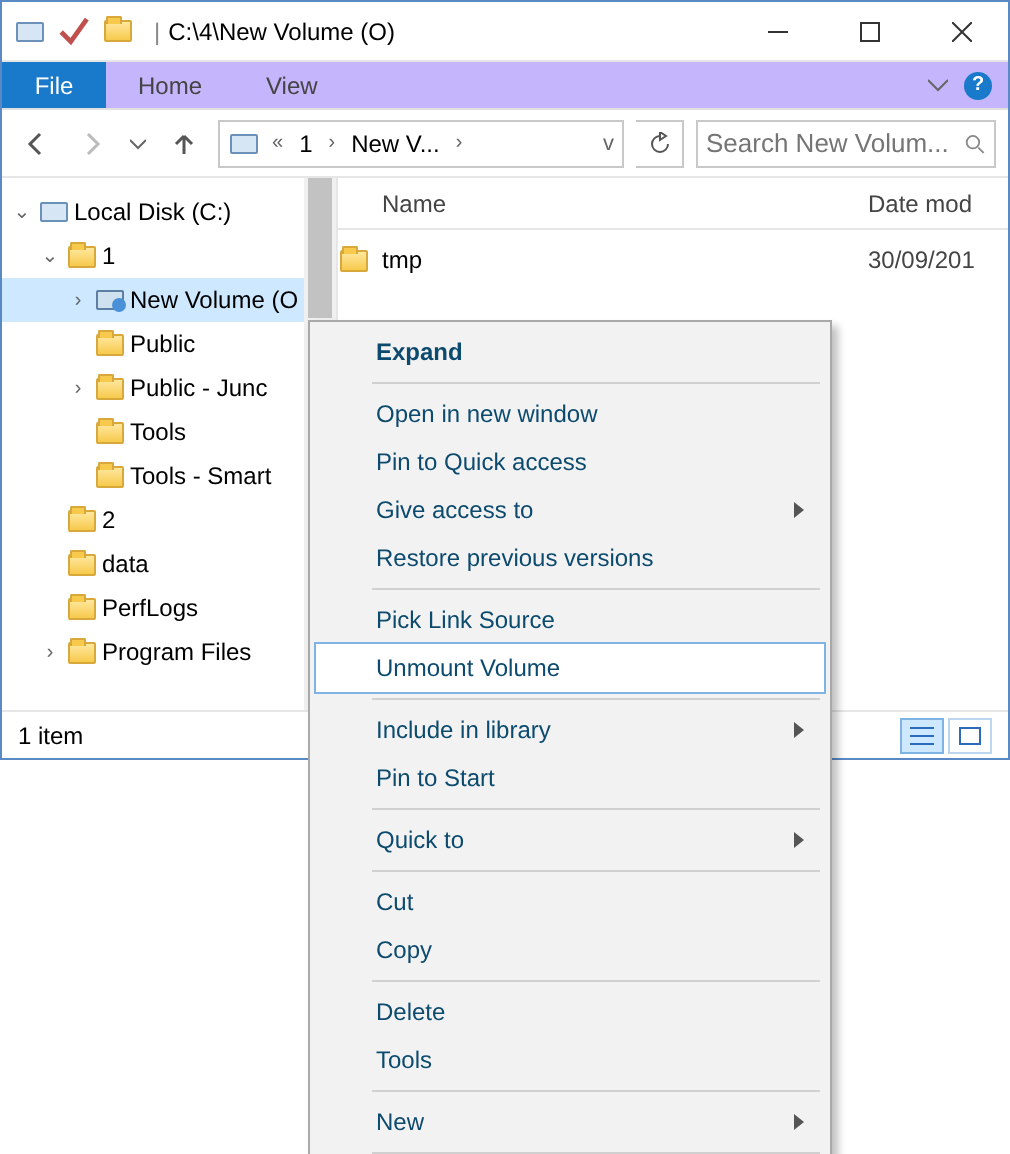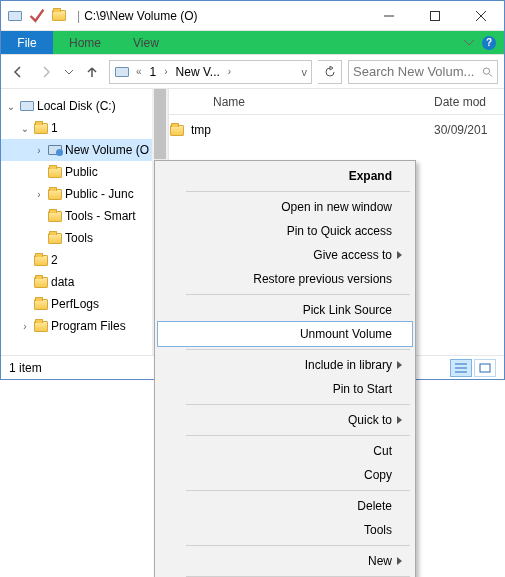--- a/index.html
+++ b/index.html
@@ -8,21 +8,21 @@
 
   
   .titlebar { height: 30px; display: flex; align-items: center; padding-left: 6px; background: #fff; border-bottom: 1px solid #e6e6e6; }
   .titlebar .tb-icon { width: 16px; height: 16px; margin-right: 6px; display:flex;align-items:center;justify-content:center;}
   .titlebar .tb-title { flex: 0 0 auto; }
   .titlebar .spacer { flex: 1; }
   .winbtn { width: 46px; height: 30px; display: flex; align-items: center; justify-content: center; }
   .winbtn svg { width:10px; height:10px; }
 
   
-  .ribbon { height: 24px; display: flex; align-items: stretch; background: #22c55e; border-bottom: 1px solid #e1e1e1; }
+  .ribbon { height: 24px; display: flex; align-items: stretch; background: #c4b5fd; border-bottom: 1px solid #e1e1e1; }
   .file-tab { background: #1979ca; color: #fff; width: 52px; display: flex; align-items: center; justify-content: center; font-size: 12px; }
   .rtab { padding: 0 16px; display: flex; align-items: center; color: #444; }
   .ribbon .ribright { margin-left:auto; display:flex; align-items:center; padding-right:8px; gap:8px;}
   .help-circle { width:14px;height:14px;border-radius:50%;background:#1979ca;color:#fff;display:flex;align-items:center;justify-content:center;font-size:10px;font-weight:bold;}
 
   
   .navbar { height: 34px; display: flex; align-items: center; gap:6px; padding: 4px 6px; background:#fff; border-bottom:1px solid #e6e6e6;}
   .navbtn { width:22px;height:22px; display:flex;align-items:center;justify-content:center; color:#666;}
   .navbtn.disabled { color:#bbb; }
   .address { flex:1; height:24px; border:1px solid #c8c8c8; display:flex; align-items:center; padding:0 4px; gap:4px; overflow:hidden;}
@@ -43,36 +43,36 @@
   .expander { width:12px;height:12px;display:flex;align-items:center;justify-content:center;color:#666;font-size:10px;}
   .ticon { width:16px;height:16px;display:flex;align-items:center;justify-content:center;}
   .folder-icon { width:14px;height:11px;background:linear-gradient(#ffe79e,#f7ca4d);border:1px solid #d8a93a;border-radius:1px;position:relative;}
   .folder-icon::before{content:"";position:absolute;top:-3px;left:0;width:6px;height:3px;background:#f7ca4d;border:1px solid #d8a93a;border-bottom:none;border-radius:1px 1px 0 0;}
   .drive-icon { width:14px;height:10px;background:#d7e6f4;border:1px solid #6b91b8;border-radius:1px;}
   .vhd-icon { width:14px;height:10px;background:#cfe0ef;border:1px solid #5c7fa3;border-radius:1px;position:relative;}
   .vhd-icon::after{content:"";position:absolute;right:-2px;bottom:-2px;width:7px;height:7px;background:#4a90d9;border-radius:50%;}
 
   .listpane { flex:1; display:flex; flex-direction:column;}
   .listhead { height:26px; display:flex; align-items:center; border-bottom:1px solid #e6e6e6; color:#444; padding-left:22px;}
-  .listhead .col-name { flex:1;margin-left:22px; }
+  .listhead .col-name { flex:1; }
   .listhead .col-date { width:70px; text-align:left; }
   .listbody { flex:1; padding:4px 0;}
   .listrow { display:flex; align-items:center; height:22px; }
   .listrow .ticon{margin-right:6px;}
   .listrow .rname{flex:1;}
   .listrow .rdate{width:70px; color:#444;}
 
   .status { height:24px; border-top:1px solid #e6e6e6; display:flex; align-items:center; padding:0 8px; gap:10px;}
   .status .right { margin-left:auto; display:flex; gap:2px;}
   .viewbtn { width:22px;height:18px;border:1px solid #bcd6ef;display:flex;align-items:center;justify-content:center;}
   .viewbtn.active{background:#cde8ff;border-color:#7eb3e4;}
 
   
   .ctxmenu { position:absolute; left:154px; top:160px; width:262px; background:#f2f2f2; border:1px solid #a9a9a9; box-shadow:3px 3px 4px rgba(0,0,0,.25); padding:3px; z-index:10;}
-  .ctxitem { height:24px; display:flex; align-items:center; padding:0 20px 0 30px; color:#000000; position:relative;justify-content:flex-end;}
+  .ctxitem { height:24px; display:flex; align-items:center; padding:0 20px 0 30px; color:#0c4a6e; position:relative;}
   .ctxitem.bold { font-weight:600; }
   .ctxitem.hover { background:#fff; outline:1px solid #7eb3e4;}
   .ctxsep { height:1px; background:#d0d0d0; margin:3px 2px 3px 28px;}
   .ctxsub::after { content:""; position:absolute; right:10px; top:50%; transform:translateY(-50%); border-left:5px solid #555; border-top:4px solid transparent; border-bottom:4px solid transparent;}
 </style>
 </head>
 <body>
 
 <div class="window">
 
@@ -82,21 +82,21 @@
       </span>
     <span class="tb-icon" style="color:#c0504d;">
       <svg viewBox="0 0 10 10">
           <path d="M1 5 L4 8 L9 1" stroke="#c0504d" stroke-width="1.5" fill="none"></path>
         </svg>
     </span>
     <span class="tb-icon">
         <span class="folder-icon"></span>
       </span>
     <span style="color:#888;padding:0 4px;">|</span>
-    <span class="tb-title">C:\9\New Volume (O)</span>
+    <span class="tb-title">C:\4\New Volume (O)</span>
     <span class="spacer"></span>
     <div class="winbtn">
         <svg viewBox="0 0 10 10">
           <line x1="0" y1="5" x2="10" y2="5" stroke="#333"></line>
         </svg>
       </div>
     <div class="winbtn">
         <svg viewBox="0 0 10 10">
           <rect x="0.5" y="0.5" width="9" height="9" fill="none" stroke="#333"></rect>
         </svg>
@@ -205,28 +205,28 @@
           <span class="ticon">
             <span class="folder-icon"></span>
           </span>
           <span>Public - Junc</span>
         </div>
         <div class="tree-item indent2">
           <span class="expander"></span>
           <span class="ticon">
             <span class="folder-icon"></span>
           </span>
+          <span>Tools</span>
+        </div>
+        <div class="tree-item indent2">
+          <span class="expander"></span>
+          <span class="ticon">
+            <span class="folder-icon"></span>
+          </span>
           <span>Tools - Smart</span>
-        </div>
-        <div class="tree-item indent2">
-          <span class="expander"></span>
-          <span class="ticon">
-            <span class="folder-icon"></span>
-          </span>
-          <span>Tools</span>
         </div>
         <div class="tree-item indent1">
           <span class="expander"></span>
           <span class="ticon">
             <span class="folder-icon"></span>
           </span>
           <span>2</span>
         </div>
         <div class="tree-item indent1">
           <span class="expander"></span>

